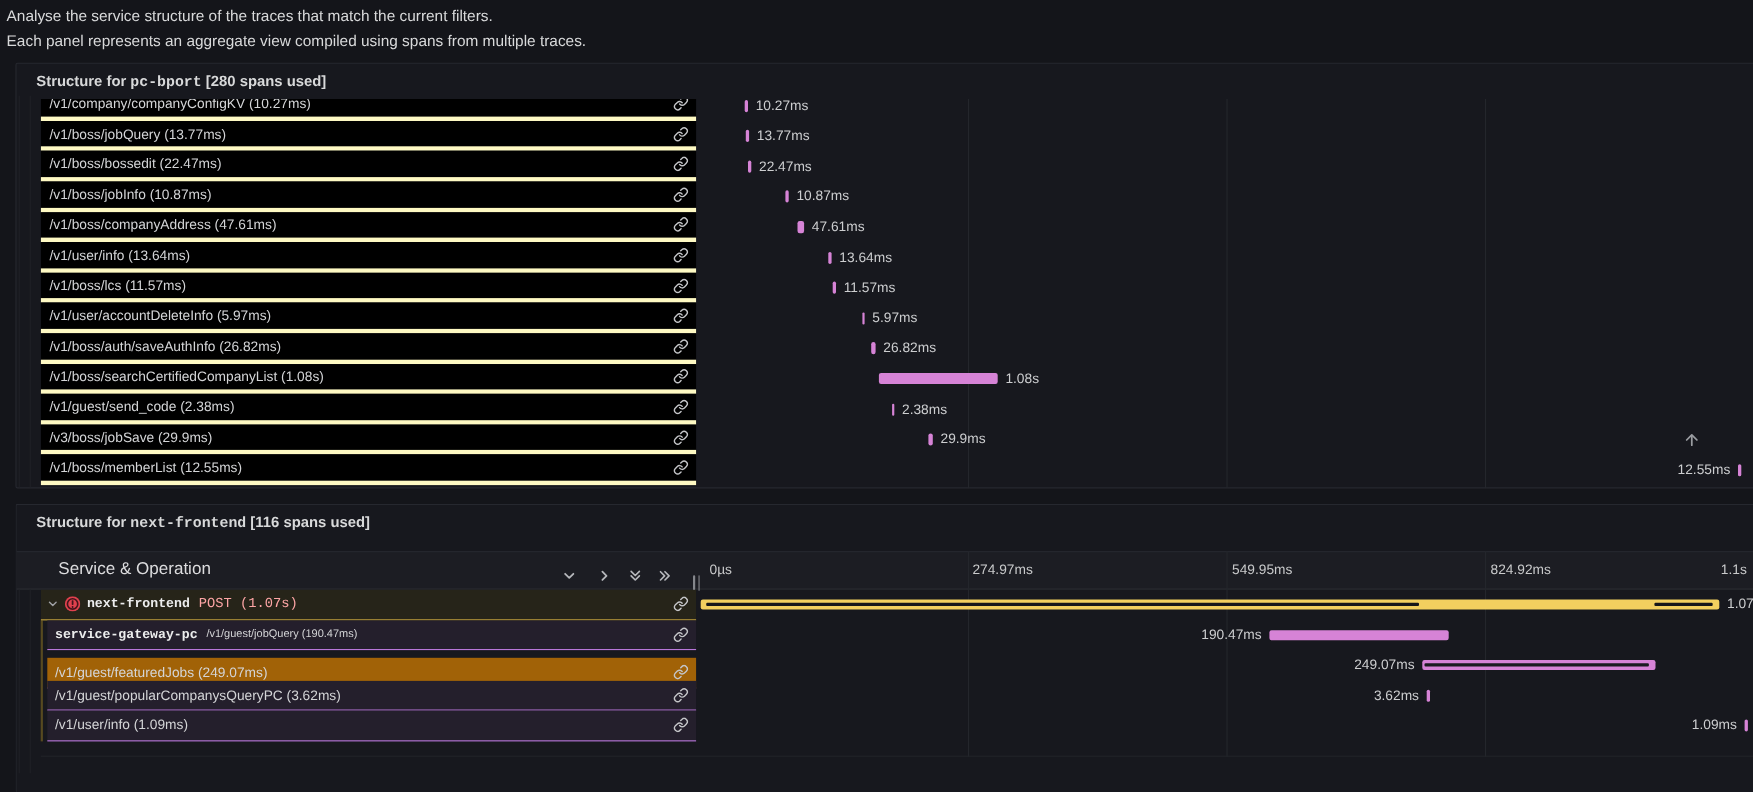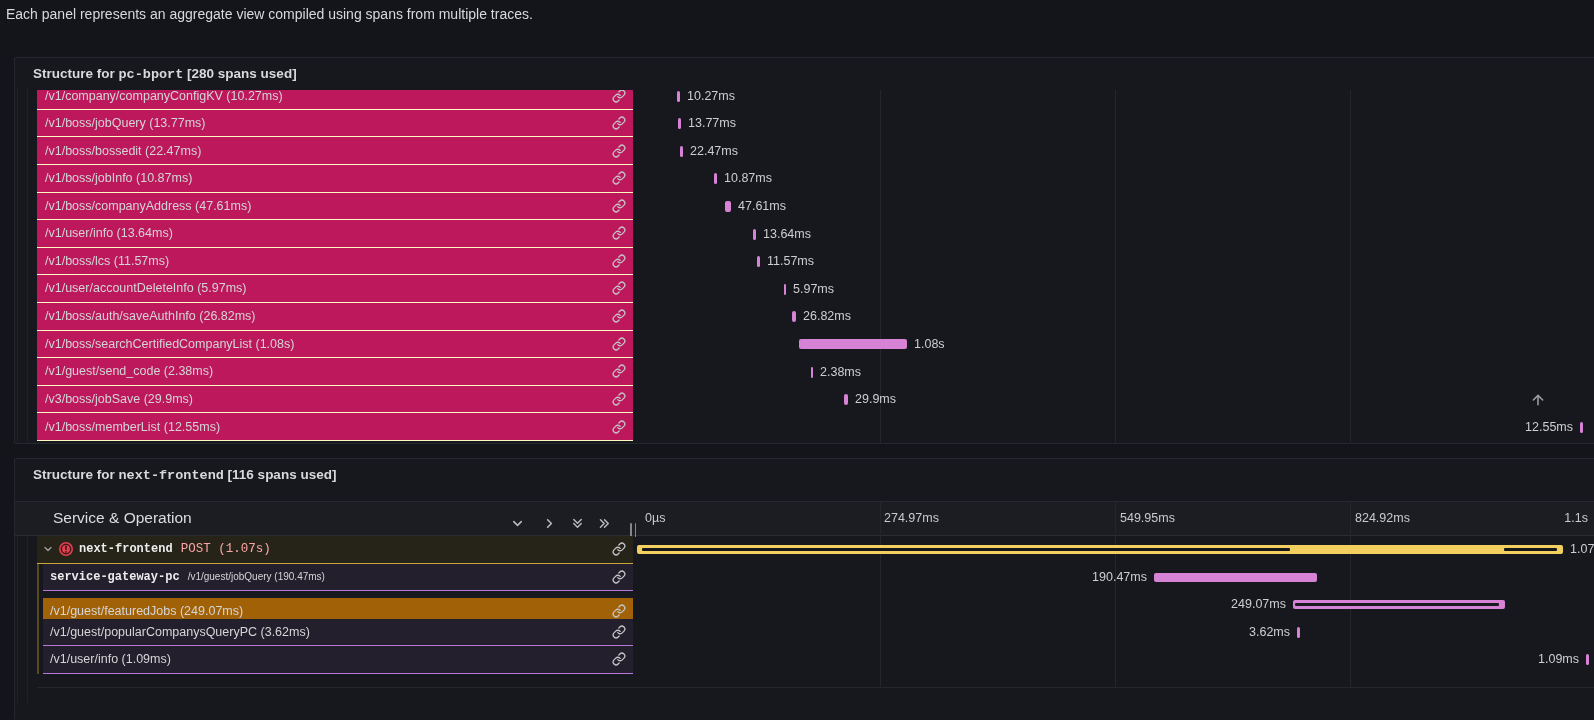--- a/index.html
+++ b/index.html
@@ -5,21 +5,21 @@
   html,body{margin:0;padding:0;background:#0e0f13;}
   #page{position:relative;width:1594px;height:720px;overflow:hidden;background:#14151a;
         font-family:"Liberation Sans",sans-serif;color:#d8d9da;}
   .abs{position:absolute;}
   .panel{position:absolute;background:#17181e;border:1px solid #26282f;border-radius:2px;box-sizing:border-box;}
   .panel-title{position:absolute;font-size:13.5px;font-weight:700;color:#d8d9da;white-space:nowrap;}
   .mono{font-family:"Liberation Mono","DejaVu Sans Mono",monospace;}
   #intro{position:absolute;left:6px;top:3px;font-size:14px;line-height:23px;color:#d8d9da;}
   .clip{position:absolute;overflow:hidden;}
   .vguide{position:absolute;width:1px;background:#202127;}
-  .srow{position:absolute;box-sizing:border-box;background:#be185d;border-bottom:1px solid #fef9c3;
+  .srow{position:absolute;box-sizing:border-box;background:#000000;border-bottom:4px solid #fef9c3;
         display:flex;align-items:center;left:0;right:0;}
   .rowlab{font-size:12.5px;color:#d4d5d7;white-space:nowrap;overflow:hidden;padding-left:8px;}
   .opname{color:#d4d5d7;}
   .svc{font-weight:700;color:#eceded;font-family:"Liberation Mono","DejaVu Sans Mono",monospace;font-size:12px;}
   .dim{color:#fca5a5;font-family:Liberation Mono, monospace;}
   .rowlink{margin-left:auto;padding-right:7px;display:flex;align-items:center;cursor:pointer;}
   .gridline{position:absolute;top:0;bottom:0;width:1px;background:#24262c;}
   .bar{position:absolute;border-radius:2px;}
   .stripe{position:absolute;border-radius:1px;}
   .bar-label{position:absolute;font-size:12.5px;line-height:17px;color:#cdced0;white-space:nowrap;}
@@ -31,20 +31,21 @@
   #scroll-top{position:absolute;width:18px;height:18px;display:flex;align-items:center;justify-content:center;cursor:pointer;}
   .caret{display:flex;align-items:center;margin-left:5px;}
   .errbadge{display:flex;align-items:center;margin-left:5px;}
 </style>
 </head>
 <body>
 
 <div id="page">
 
   <div id="intro">
+    <div>Analyse the service structure of the traces that match the current filters.</div>
     <div>Each panel represents an aggregate view compiled using spans from multiple traces.</div>
   </div>
 
   <section class="panel" style="left:14px;top:57px;width:1584px;height:387px;"></section>
 
   <div class="panel-title" style="left:33px;top:66px;">
     <span>Structure for </span><span class="mono">pc-bport</span><span> [280 spans used]</span>
   </div>
 
   <div class="vguide" style="left:17px;top:87px;height:356px;"></div>

